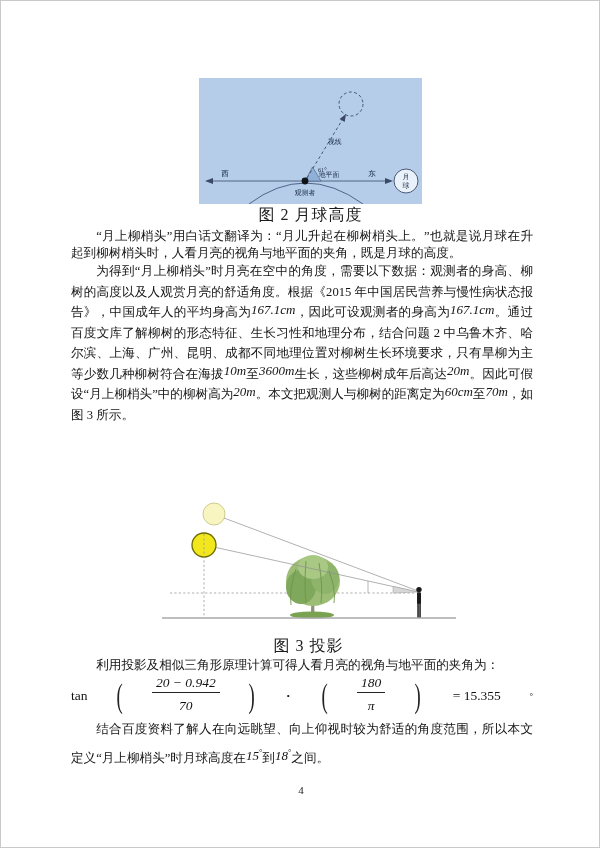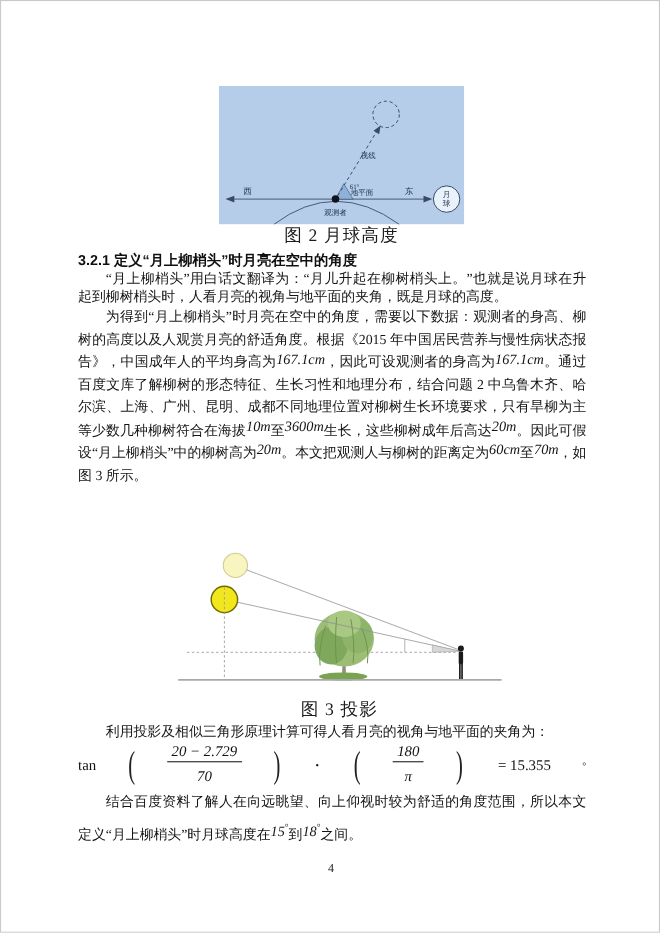--- a/index.html
+++ b/index.html
@@ -101,21 +101,20 @@
       <text x="173" y="98" font-size="7.5" text-anchor="middle">东</text>
       <text x="130" y="99" font-size="6.8" text-anchor="middle">地平面</text>
       <text x="119" y="94" font-size="6.2" text-anchor="start">61°</text>
       <text x="129" y="66" font-size="6.8" text-anchor="start">视线</text>
       <text x="106" y="117" font-size="6.8" text-anchor="middle">观测者</text>
     </svg>
     <div class="fig-caption">图 2 月球高度</div>
   </div>
 
   <div class="sec">
-    <div class="h">3.2.1 定义“月上柳梢头”时月亮在空中的角度</div>
     <p class="para">“月上柳梢头”用白话文翻译为：“月儿升起在柳树梢头上。”也就是说月球在升起到柳树梢头时，人看月亮的视角与地平面的夹角，既是月球的高度。</p>
     <p class="para para2"><span>为得到“月上柳梢头”时月亮在空中的角度，需要以下数据：观测者的身高、柳树的高度以及人观赏月亮的舒适角度。根据《2015 年中国居民营养与慢性病状态报告》，中国成年人的平均身高为</span><span class="mi">167.1cm</span><span>，因此可设观测者的身高为</span><span class="mi">167.1cm</span><span>。通过百度文库了解柳树的形态特征、生长习性和地理分布，结合问题 2 中乌鲁木齐、哈尔滨、上海、广州、昆明、成都不同地理位置对柳树生长环境要求，只有旱柳为主等少数几种柳树符合在海拔</span><span class="mi">10m</span><span>至</span><span class="mi">3600m</span><span>生长，这些柳树成年后高达</span><span class="mi">20m</span><span>。因此可假设“月上柳梢头”中的柳树高为</span><span class="mi">20m</span><span>。本文把观测人与柳树的距离定为</span><span class="mi">60cm</span><span>至</span><span class="mi">70m</span><span>，如图 3 所示。</span></p>
   </div>
 
   <div class="fig3">
     <svg width="305" height="122" viewBox="0 0 305 122">
 
       <line x1="14" y1="92" x2="260" y2="92" stroke="#9a9a9a" stroke-width="0.8" stroke-dasharray="2.2,2.2"></line>
 
       <circle cx="58" cy="13" r="11" fill="#f8f5c0" stroke="#cfcc8f" stroke-width="1"></circle>
@@ -153,21 +152,21 @@
     </svg>
     <div class="fig-caption">图 3 投影</div>
   </div>
 
   <p class="para p3">利用投影及相似三角形原理计算可得人看月亮的视角与地平面的夹角为：</p>
 
   <div class="formula">
     <span class="func">tan</span>
     <span class="paren">(</span>
     <span class="frac">
-      <span class="fnum">20 − 2.729</span>
+      <span class="fnum">20 − 0.942</span>
       <span class="fden">70</span>
     </span>
     <span class="paren">)</span>
     <span class="op">·</span>
     <span class="paren">(</span>
     <span class="frac">
       <span class="fnum">180</span>
       <span class="fden">π</span>
     </span>
     <span class="paren">)</span>

